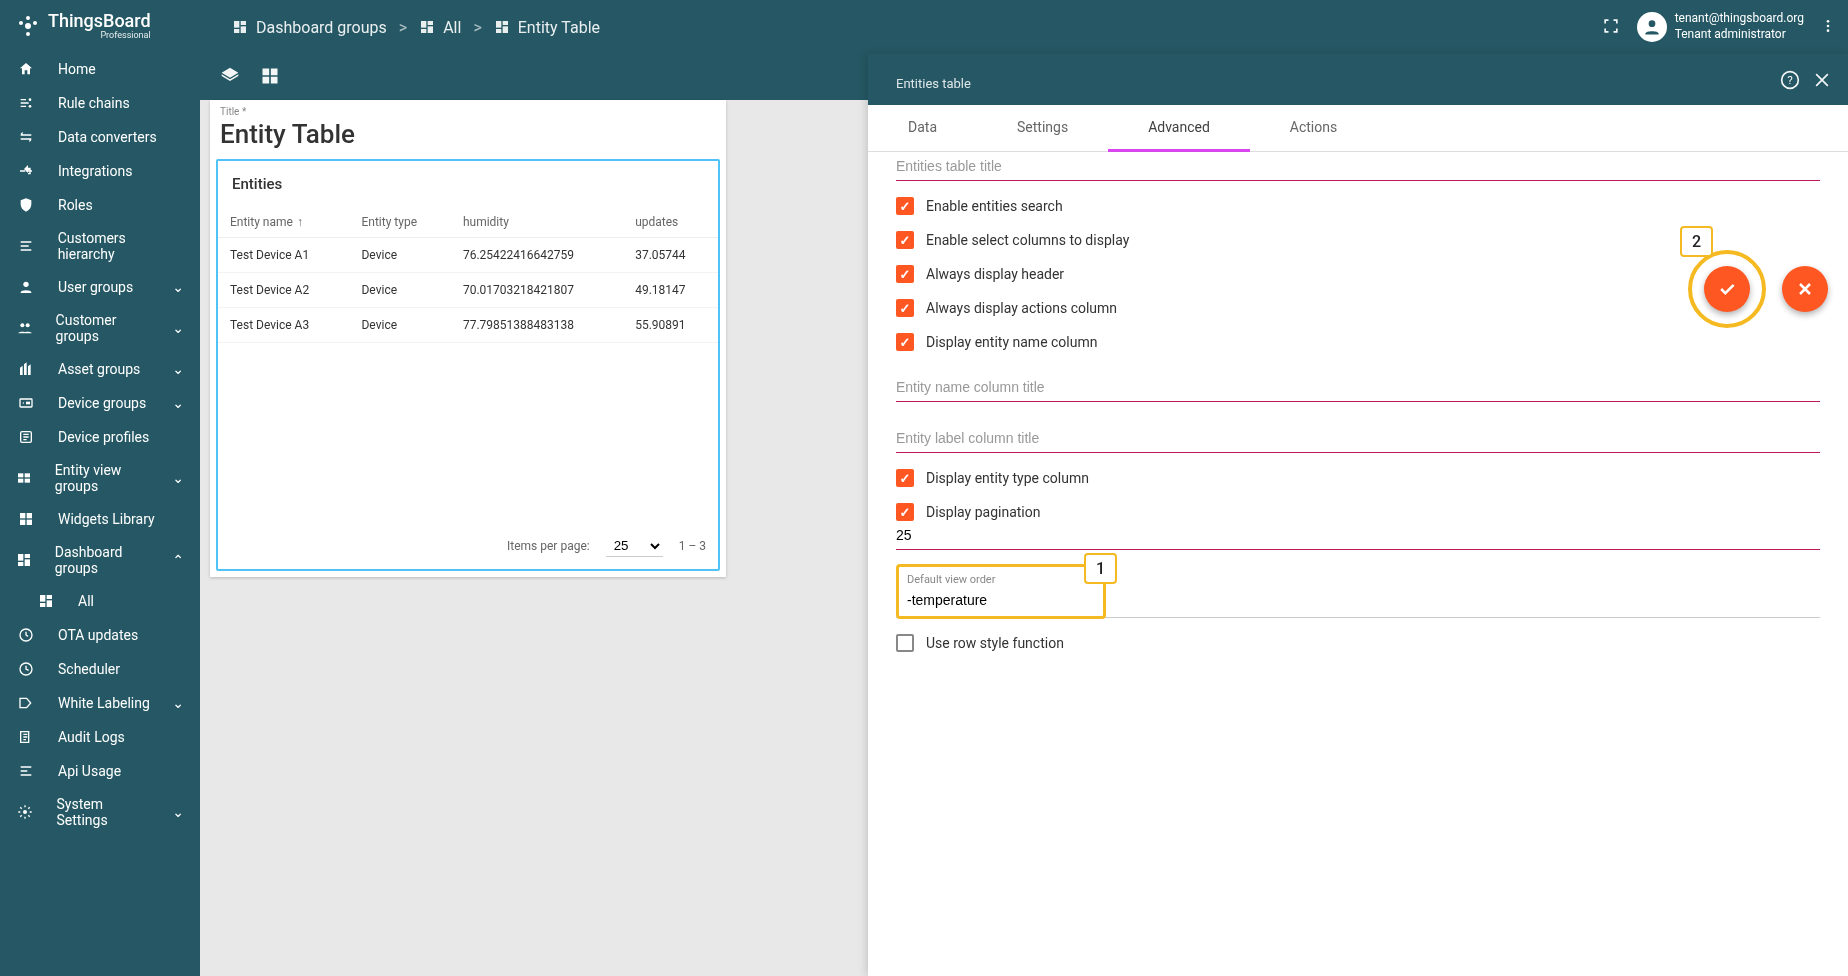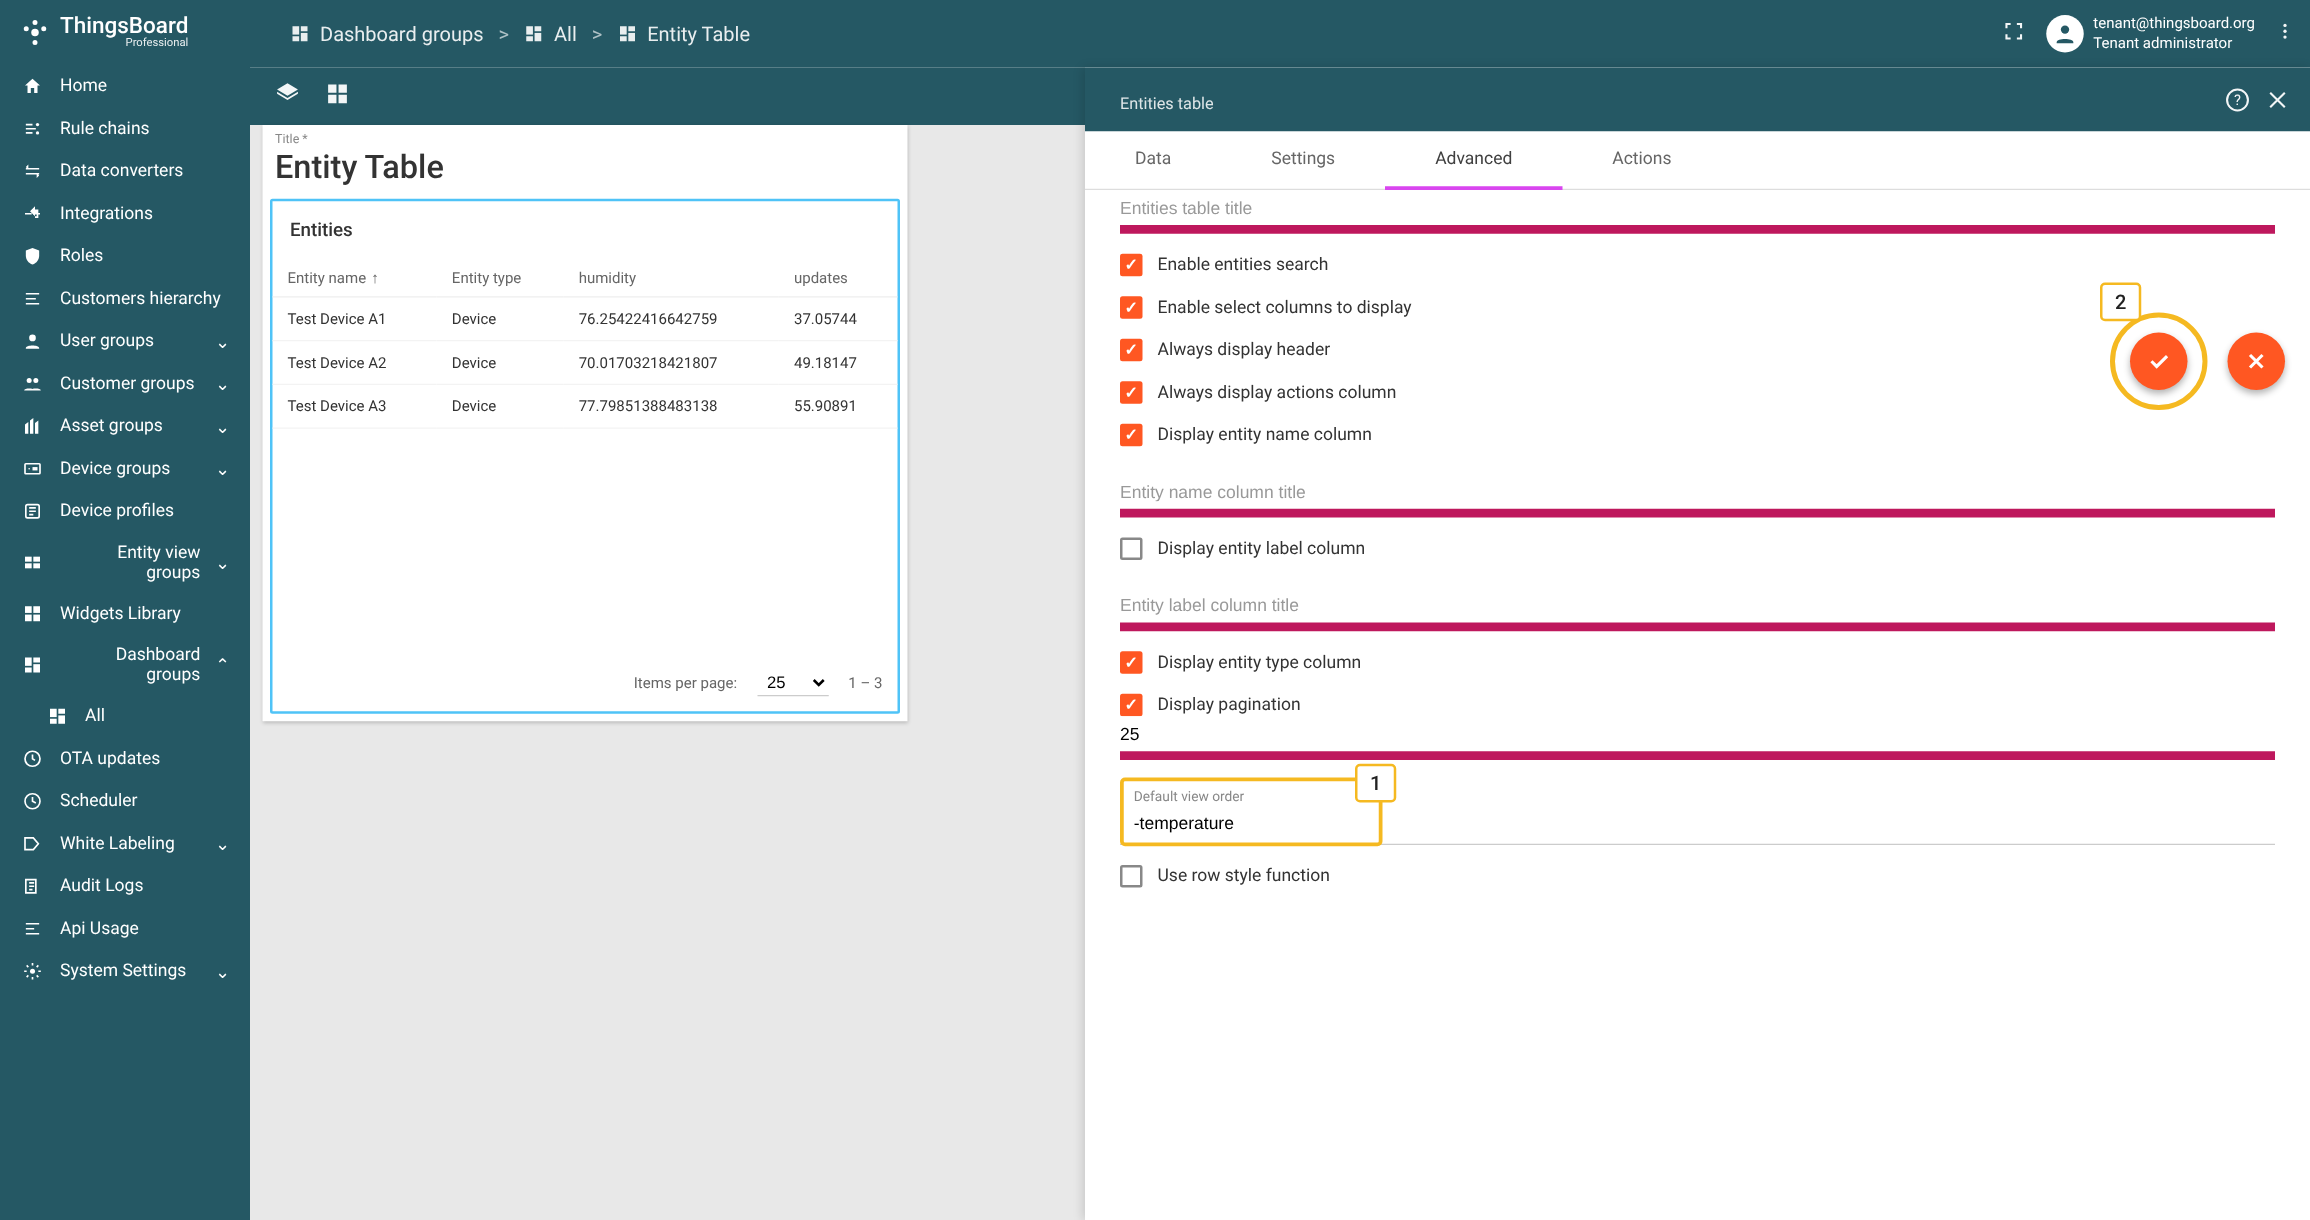--- a/index.html
+++ b/index.html
@@ -7,21 +7,21 @@
 
 .app { display: flex; height: 976px; width: 1848px; }
 
 
 .sidebar { width: 200px; background: #255864; color: #fff; display: flex; flex-direction: column; flex-shrink: 0; }
 .logo { display: flex; align-items: center; padding: 12px 16px; gap: 8px; }
 .logo-icon { width: 24px; height: 24px; }
 .logo-text { font-size: 18px; font-weight: 500; line-height: 1; }
 .logo-sub { font-size: 9px; opacity: .9; text-align: right; display:block; }
 .nav { flex: 1; overflow-y: auto; }
-.nav-item { display: flex; align-items: center; padding: 8px 16px; gap: 12px; cursor: pointer; font-size: 14px; min-height: 34px; text-align: right; }
+.nav-item { display: flex; align-items: center; padding: 8px 16px; gap: 22px; cursor: pointer; font-size: 14px; min-height: 34px; }
 .nav-item.sub { padding-left: 36px; }
 .nav-item .chev { margin-left: auto; }
 .nav-icon { width: 20px; display: flex; justify-content: center; font-size: 16px; }
 
 
 .main { flex: 1; display: flex; flex-direction: column; background: #f0f0f0; position: relative; }
 .topbar { background: #255864; color: #fff; height: 54px; display: flex; align-items: center; padding: 0 12px; }
 .breadcrumbs { display: flex; align-items: center; gap: 12px; font-size: 16px; opacity: .9; margin-left: 20px; }
 .bc-item { display: flex; align-items: center; gap: 8px; }
 .bc-sep { opacity: .7; }
@@ -56,21 +56,21 @@
 
 .panel { position: absolute; right: 0; top: -46px; bottom: 0; width: 980px; background: #fff; box-shadow: -2px 0 8px rgba(0,0,0,.15); display: flex; flex-direction: column; }
 .panel-header { background: #255864; color: #fff; padding: 18px 28px 14px; position: relative; }
 .panel-title { font-size: 20px; font-weight: 400; }
 .panel-sub { font-size: 13px; opacity: .85; margin-top: 4px; }
 .panel-close-icons { position: absolute; right: 16px; top: 16px; display: flex; gap: 12px; }
 .panel-tabs { display: flex; border-bottom: 1px solid #ddd; background: #fff; }
 .tab { padding: 14px 40px; font-size: 14px; color: #666; cursor: pointer; }
 .tab.active { color: #404040; border-bottom: 3px solid #d946ef; margin-bottom: -1px; }
 .panel-body { flex: 1; overflow-y: auto; padding: 0 28px 28px; }
-.text-field { width: 100%; border: none; border-bottom: 7px solid #be185d; padding: 6px 0; font-size: 14px; outline: none; }
+.text-field { width: 100%; border: none; border-bottom: 1px solid #be185d; padding: 6px 0; font-size: 14px; outline: none; }
 .text-field::placeholder { color: #999; }
 .field-label { font-size: 11px; color: #888; margin-top: 18px; }
 .checkbox-row { display: flex; align-items: center; gap: 12px; margin-top: 16px; font-size: 14px; }
 .cb { width: 18px; height: 18px; border-radius: 2px; display: flex; align-items: center; justify-content: center; flex-shrink: 0; }
 .cb.checked { background: #ff5722; }
 .cb.unchecked { border: 2px solid #888; }
 .cb.checked::after { content: "✓"; color: #fff; font-size: 13px; font-weight: bold; }
 .input-block { margin-top: 22px; }
 .input-block input { width: 100%; }
 
@@ -483,24 +483,20 @@
             </div>
           <div class="checkbox-row">
               <div class="cb checked"></div>
               <span>Always display actions column</span>
             </div>
           <div class="checkbox-row">
               <div class="cb checked"></div>
               <span>Display entity name column</span>
             </div>
           <div class="input-block"><input class="text-field" placeholder="Entity name column title" style=""></div>
-          <div class="checkbox-row">
-              <div class="cb unchecked"></div>
-              <span>Display entity label column</span>
-            </div>
           <div class="input-block"><input class="text-field" placeholder="Entity label column title" style=""></div>
           <div class="checkbox-row">
               <div class="cb checked"></div>
               <span>Display entity type column</span>
             </div>
           <div class="checkbox-row">
               <div class="cb checked"></div>
               <span>Display pagination</span>
             </div>
           <input class="text-field" style="width: 100%;" value="25">

